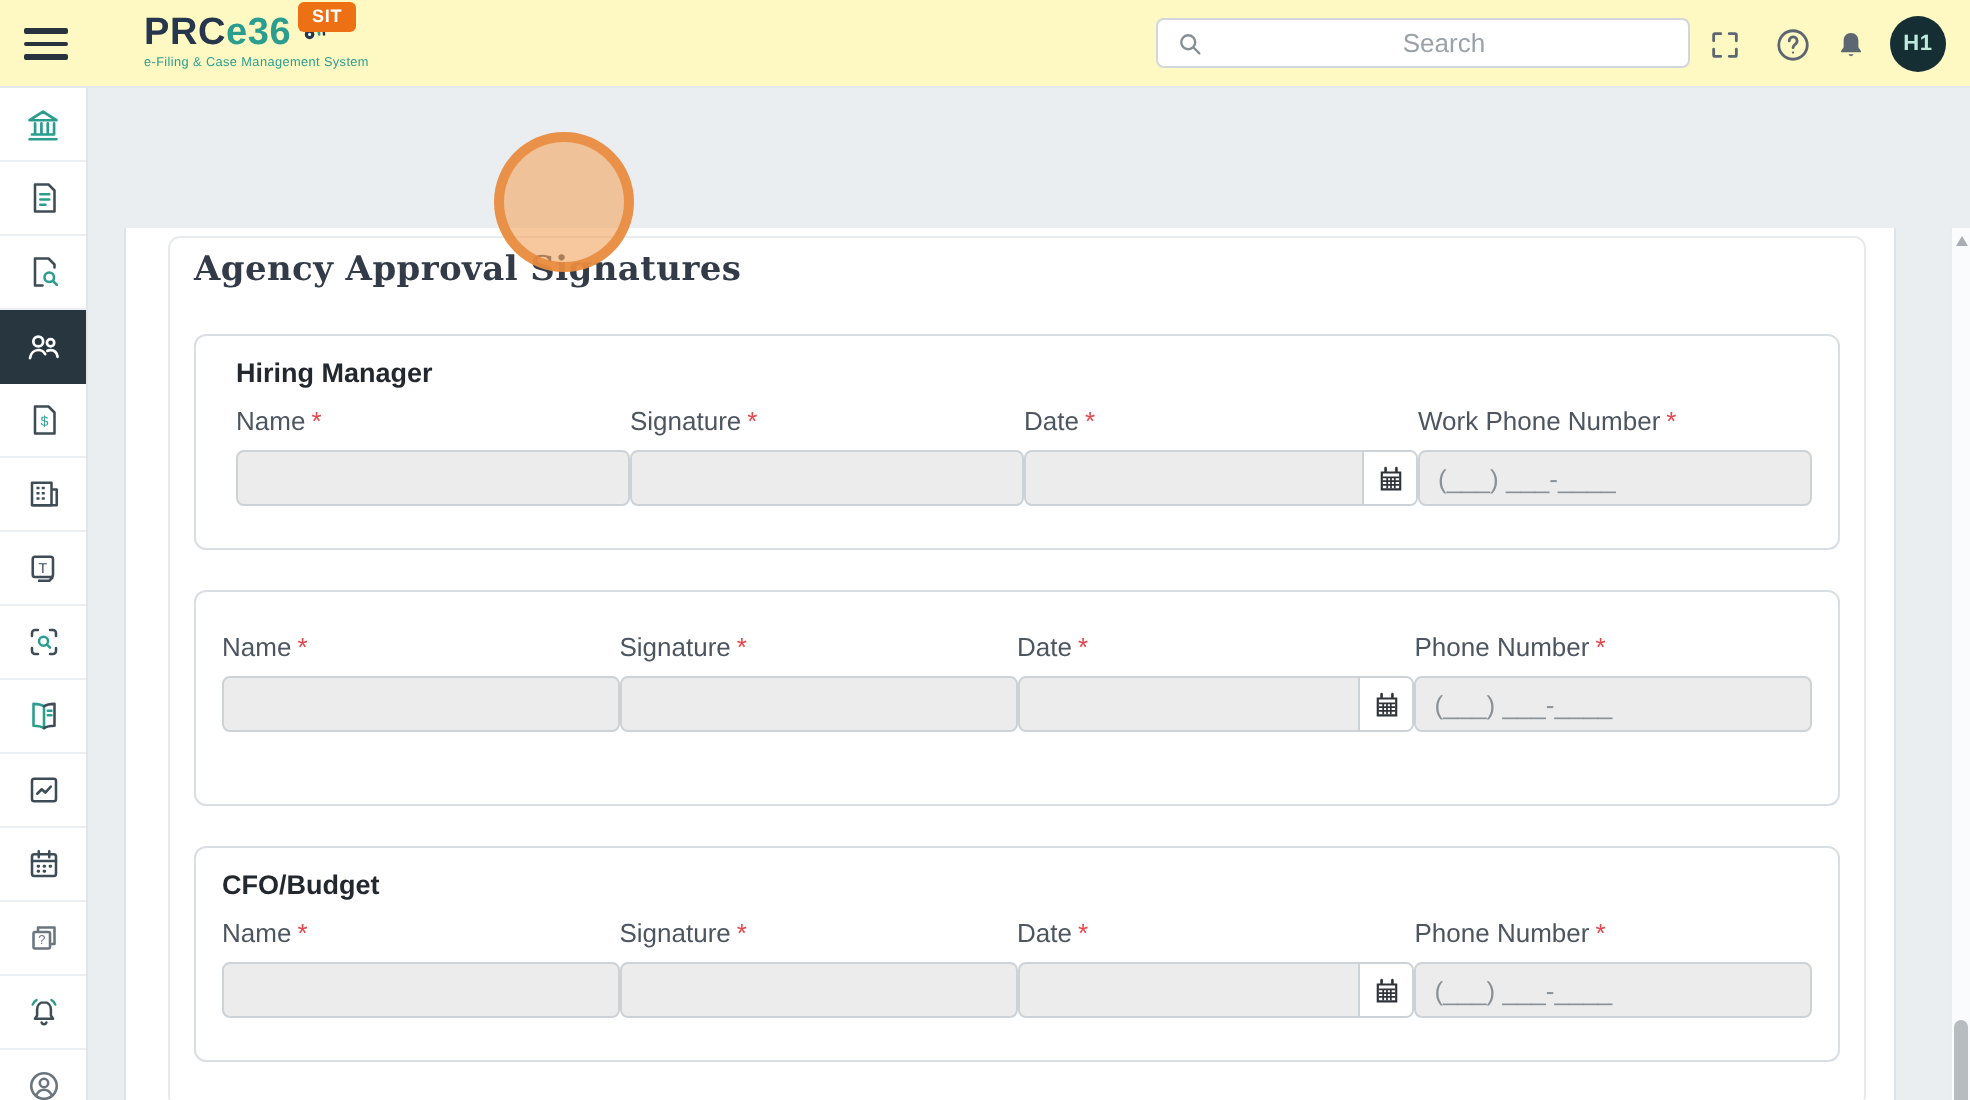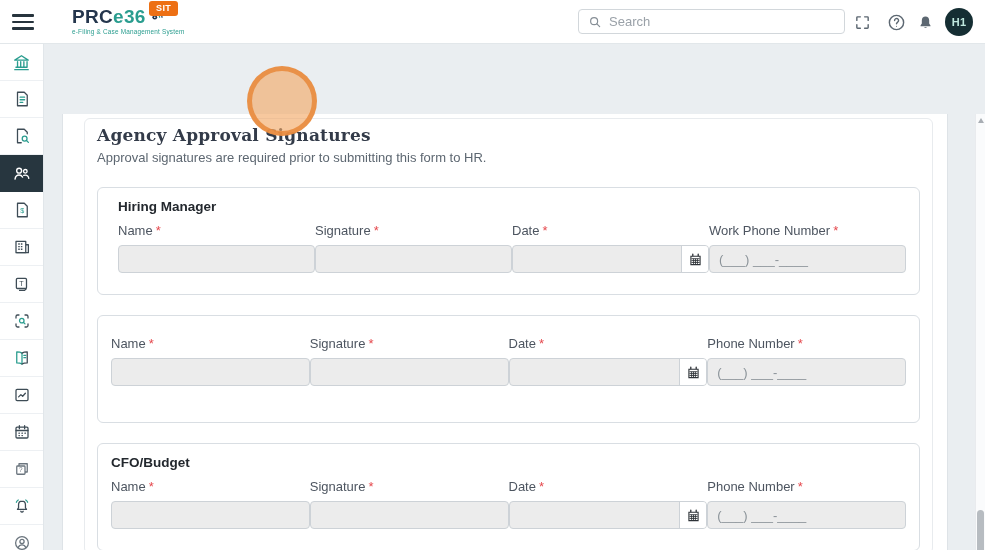--- a/index.html
+++ b/index.html
@@ -1,31 +1,31 @@
 <!DOCTYPE html>
 <html><head>
 <meta charset="utf-8">
 <style>
   * { margin:0; padding:0; box-sizing:border-box; }
   html,body { width:985px; height:550px; overflow:hidden; font-family:"Liberation Sans",sans-serif; background:#eaeef1; }
   .stage { position:relative; width:985px; height:550px; }
 
   
-  .topbar { position:absolute; top:0; left:0; width:985px; height:44px; background:#ffffff; border-bottom:1px solid #e2e7ea; z-index:20; }
+  .topbar { position:absolute; top:0; left:0; width:985px; height:44px; background:#fef9c3; border-bottom:1px solid #e2e7ea; z-index:20; }
   .hamburger { position:absolute; left:11px; top:12px; width:24px; height:20px; display:flex; flex-direction:column; justify-content:space-between; padding:2px 1px; cursor:pointer; }
   .hamburger span { display:block; height:2.6px; background:#27343d; border-radius:1px; }
   .logo { position:absolute; left:72px; top:7px; line-height:1; cursor:pointer; }
   .logo-row { display:flex; align-items:center; }
   .logo-text { font-size:19px; font-weight:800; letter-spacing:.3px; }
   .logo-prefix { color:#25364d; }
   .logo-suffix { color:#2a9d8f; }
   .logo-tagline { font-size:6.4px; color:#2a9d8f; margin-top:3px; letter-spacing:.2px; white-space:nowrap; }
   .env-badge { position:absolute; left:149px; top:1px; background:#ed7014; color:#fff; font-size:9px; font-weight:700; padding:2px 7px 3px; border-radius:3px; letter-spacing:.4px; }
   .search-box { position:absolute; left:578px; top:9px; width:267px; height:25px; background:#fff; border:1px solid #d2d7db; border-radius:4px; display:flex; align-items:center; gap:7px; padding:0 9px; }
-  .search-box input { border:none; outline:none; flex:1; font-size:13px; color:#3c444c; background:transparent; font-family:"Liberation Sans",sans-serif; }
+  .search-box input { border:none; outline:none; flex:1; font-size:13px; color:#3c444c; background:transparent; font-family:"Liberation Sans",sans-serif;text-align:center; }
   .search-box input::placeholder { color:#9aa1a8; }
   .tb-icon { position:absolute; top:12px; width:20px; height:20px; display:flex; align-items:center; justify-content:center; color:#5c6771; cursor:pointer; }
   .avatar { position:absolute; left:945px; top:8px; width:28px; height:28px; border-radius:50%; background:#152e33; color:#bfe8de; font-size:11px; font-weight:700; display:flex; align-items:center; justify-content:center; cursor:pointer; letter-spacing:.3px; }
 
   
   .sidebar { position:absolute; top:44px; left:0; width:44px; height:506px; background:#fff; border-right:1px solid #e1e6ea; overflow:hidden; z-index:15; }
   .side-item { height:37px; display:flex; align-items:center; justify-content:center; border-bottom:1px solid #edf0f3; color:#3e4c56; cursor:pointer; }
   .side-item.teal { color:#2a9d8f; }
   .side-item.active { background:#27363f; color:#fff; border-bottom-color:#27363f; }
   .side-item svg { display:block; }
@@ -249,21 +249,20 @@
           </svg>
         </span>
     </div>
   </nav>
 
 
   <main class="content">
     <section class="panel">
       <div class="wrapper">
         <h1 class="page-title">Agency Approval Signatures</h1>
-        <p class="page-subtitle">Approval signatures are required prior to submitting this form to HR.</p>
 
         <div class="card">
           <div class="card-title">Hiring Manager</div>
           <div class="fields">
             <div class="field">
               <label class="field-label"><span>Name</span><span class="req">*</span></label>
               <input class="tinput" type="text" style="">
             </div>
             <div class="field">
               <label class="field-label"><span>Signature</span><span class="req">*</span></label>

